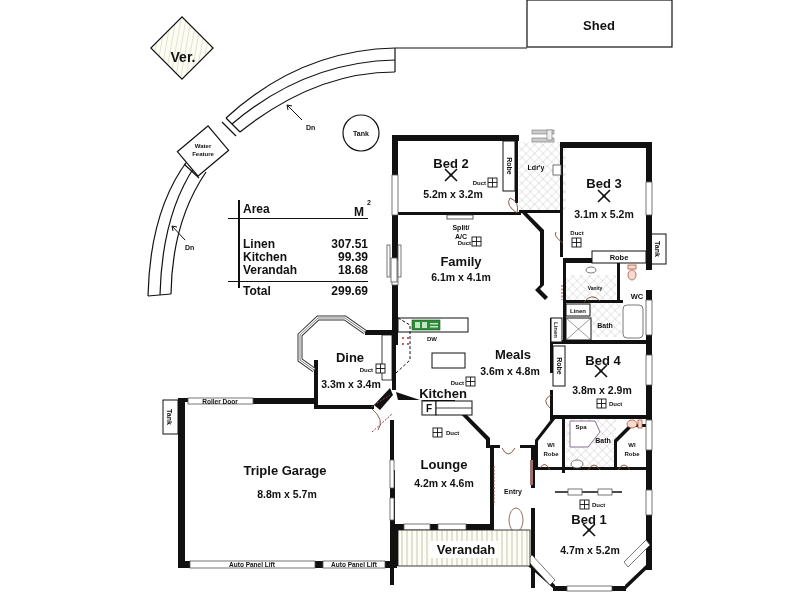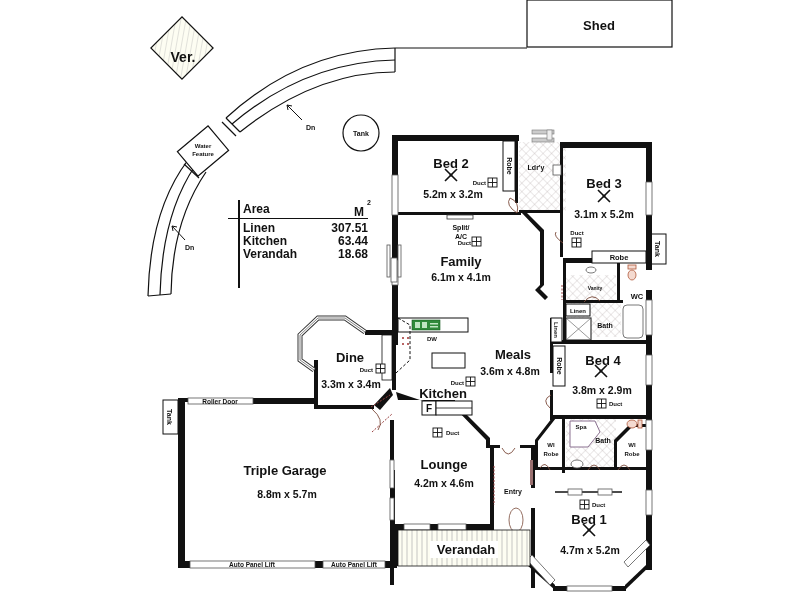--- a/index.html
+++ b/index.html
@@ -11,21 +11,21 @@
   .small { font-size: 7px; font-weight: bold; }
   .tiny { font-size: 6px; font-weight: bold; }
   .wall { fill: #111; }
   .thin { fill: none; stroke: #111; stroke-width: 1.2; }
   .win { fill: #fff; stroke: #555; stroke-width: 0.8; }
   .tile { fill: url(#tilePat); }
   .door { fill: none; stroke: #7a4a3a; stroke-width: 0.9; }
   .cav { fill: none; stroke: #9a4040; stroke-width: 1; stroke-dasharray: 2 1.5; }
   .area-table { position: absolute; left: 228px; top: 200px; width: 140px; font-family: "Liberation Sans", sans-serif; font-size: 12px; font-weight: bold; color: #111; }
   .area-table .row { display: flex; justify-content: space-between; height: 13px; line-height: 13px; padding-left: 15px; }
-  .area-table .head { height: 18px; line-height: 18px; border-bottom: 1.5px solid #111; margin-bottom: 3px; }
+  .area-table .head { height: 18px; line-height: 18px; border-bottom: 1.5px solid #111; margin-bottom: 19px; }
   .area-table .total { border-top: 1.5px solid #111; margin-top: 4px; height: 19px; line-height: 19px; }
   .area-table .vline { position: absolute; left: 10px; top: 0; width: 1.5px; height: 88px; background: #111; }
   .area-table sup { font-size: 7px; position: relative; top: -6px; left: 3px; }
 </style>
 </head>
 <body>
 
 <svg id="plan" viewBox="0 0 800 600" xmlns="http://www.w3.org/2000/svg">
   <defs>
     <pattern id="tilePat" width="6" height="6" patternUnits="userSpaceOnUse" patternTransform="rotate(45)">
@@ -409,19 +409,23 @@
   <div class="row head">
     <span>Area</span>
     <span><span>M</span><sup>2</sup></span>
   </div>
   <div class="row">
     <span>Linen</span>
     <span>307.51</span>
   </div>
   <div class="row">
     <span>Kitchen</span>
-    <span>63.44</span>
+    <span>99.39</span>
   </div>
   <div class="row">
     <span>Verandah</span>
     <span>18.68</span>
   </div>
+  <div class="row total">
+    <span>Total</span>
+    <span>299.69</span>
+  </div>
 </div>
 
 </body></html>

